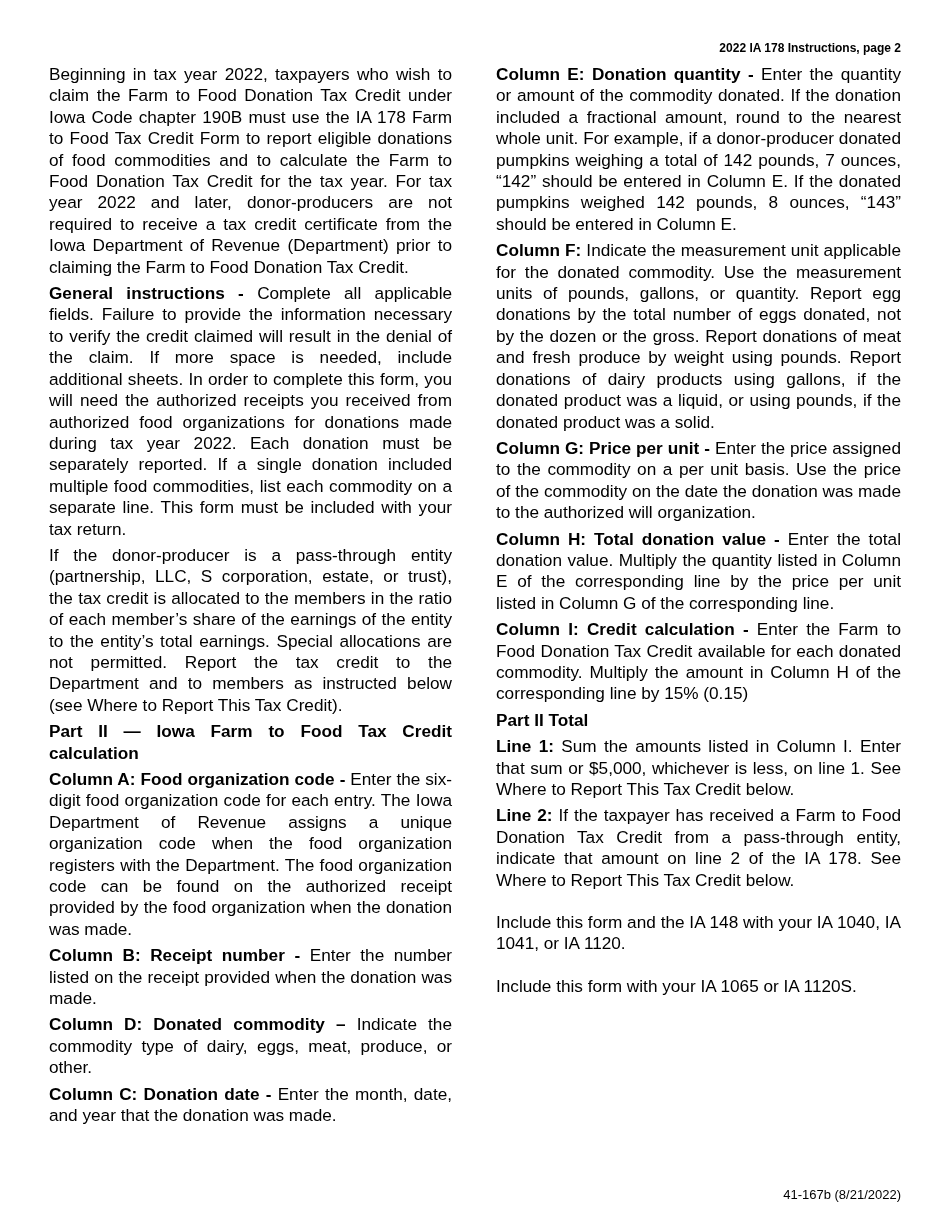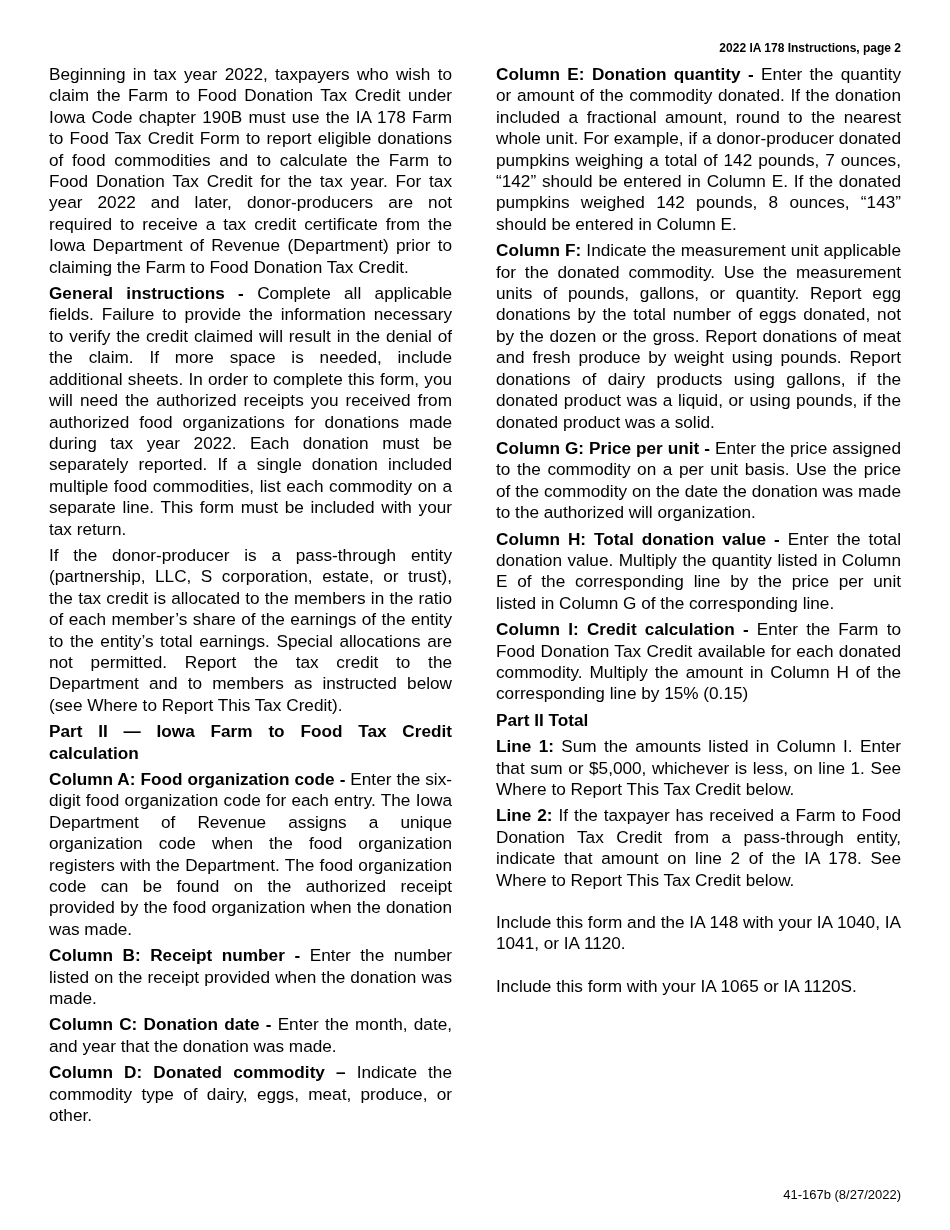--- a/index.html
+++ b/index.html
@@ -37,23 +37,23 @@
   <p class="para"><span class="b">General instructions -</span><span> Complete all applicable fields. Failure to provide the information necessary to verify the credit claimed will result in the denial of the claim. If more space is needed, include additional sheets. In order to complete this form, you will need the authorized receipts you received from authorized food organizations for donations made during tax year 2022. Each donation must be separately reported. If a single donation included multiple food commodities, list each commodity on a separate line. This form must be included with your tax return.</span></p>
 
   <p class="para">If the donor-producer is a pass-through entity (partnership, LLC, S corporation, estate, or trust), the tax credit is allocated to the members in the ratio of each member’s share of the earnings of the entity to the entity’s total earnings. Special allocations are not permitted. Report the tax credit to the Department and to members as instructed below (see Where to Report This Tax Credit).</p>
 
   <p class="heading">Part II — Iowa Farm to Food Tax Credit calculation</p>
 
   <p class="para"><span class="b">Column A: Food organization code -</span><span> Enter the six-digit food organization code for each entry. The Iowa Department of Revenue assigns a unique organization code when the food organization registers with the Department. The food organization code can be found on the authorized receipt provided by the food organization when the donation was made.</span></p>
 
   <p class="para"><span class="b">Column B: Receipt number -</span><span> Enter the number listed on the receipt provided when the donation was made.</span></p>
 
+  <p class="para"><span class="b">Column D: Donated commodity –</span><span> Indicate the commodity type of dairy, eggs, meat, produce, or other.</span></p>
+
   <p class="para"><span class="b">Column C: Donation date -</span><span> Enter the month, date, and year that the donation was made.</span></p>
-
-  <p class="para"><span class="b">Column D: Donated commodity –</span><span> Indicate the commodity type of dairy, eggs, meat, produce, or other.</span></p>
 </div>
 
 <div class="col right">
   <p class="para"><span class="b">Column E: Donation quantity -</span><span> Enter the quantity or amount of the commodity donated. If the donation included a fractional amount, round to the nearest whole unit. For example, if a donor-producer donated pumpkins weighing a total of 142 pounds, 7 ounces, “142” should be entered in Column E. If the donated pumpkins weighed 142 pounds, 8 ounces, “143” should be entered in Column E.</span></p>
 
   <p class="para"><span class="b">Column F:</span><span> Indicate the measurement unit applicable for the donated commodity. Use the measurement units of pounds, gallons, or quantity. Report egg donations by the total number of eggs donated, not by the dozen or the gross. Report donations of meat and fresh produce by weight using pounds. Report donations of dairy products using gallons, if the donated product was a liquid, or using pounds, if the donated product was a solid.</span></p>
 
   <p class="para"><span class="b">Column G: Price per unit -</span><span> Enter the price assigned to the commodity on a per unit basis. Use the price of the commodity on the date the donation was made to the authorized will organization.</span></p>
 
   <p class="para"><span class="b">Column H: Total donation value -</span><span> Enter the total donation value. Multiply the quantity listed in Column E of the corresponding line by the price per unit listed in Column G of the corresponding line.</span></p>
@@ -64,13 +64,13 @@
 
   <p class="para"><span class="b">Line 1:</span><span> Sum the amounts listed in Column I. Enter that sum or $5,000, whichever is less, on line 1. See Where to Report This Tax Credit below.</span></p>
 
   <p class="para"><span class="b">Line 2:</span><span> If the taxpayer has received a Farm to Food Donation Tax Credit from a pass-through entity, indicate that amount on line 2 of the IA 178. See Where to Report This Tax Credit below.</span></p>
 
   <p class="para gap">Include this form and the IA 148 with your IA 1040, IA 1041, or IA 1120.</p>
 
   <p class="para gap">Include this form with your IA 1065 or IA 1120S.</p>
 </div>
 
-<div class="footer">41-167b (8/27/2022)</div>
+<div class="footer">41-167b (8/21/2022)</div>
 
 </body></html>

